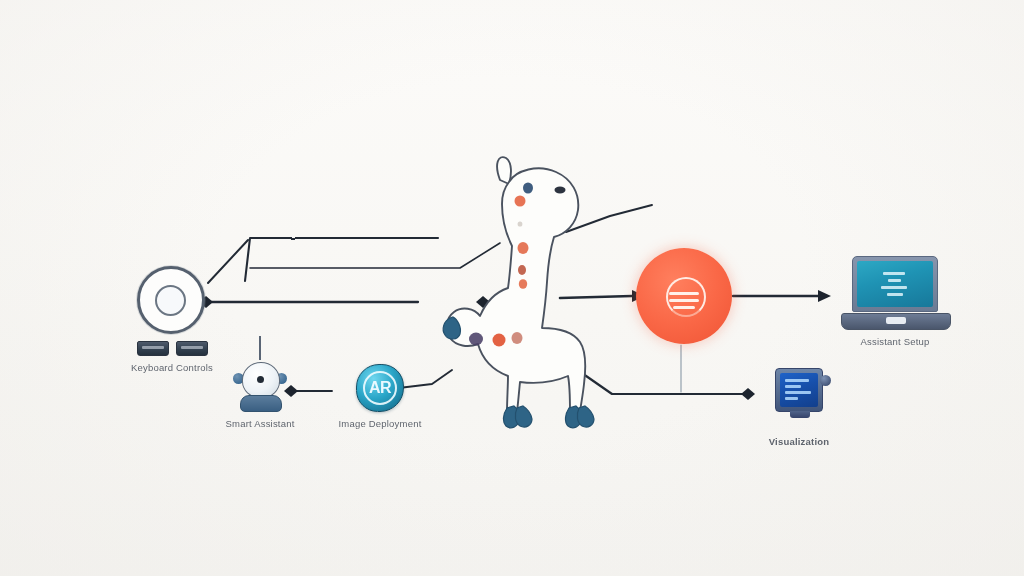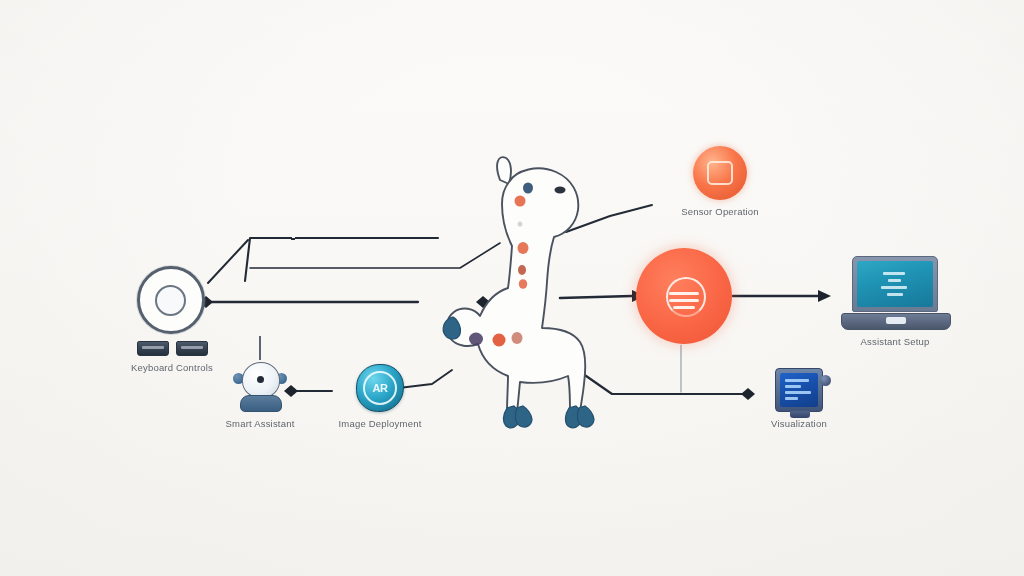--- a/index.html
+++ b/index.html
@@ -122,21 +122,21 @@
     border-radius: 48% 46% 50% 45%;
     background: radial-gradient(circle at 36% 30%, #6fd7ef 0%, #2aa6c8 45%, #10607f 100%);
     border: 1.8px solid #134e66;
     display: flex; align-items: center; justify-content: center;
     box-shadow: 0 1px 3px rgba(20,60,80,0.3);
   }
   .badge-inner {
     width: 30px; height: 30px; border-radius: 50%;
     border: 2px solid rgba(240,252,255,0.9);
     display:flex; align-items:center; justify-content:center;
-    font-size: 11px; font-weight: bold; color: #eaf9ff;
+    font-size: 16px; font-weight: bold; color: #eaf9ff;
     letter-spacing: -0.5px;
     filter: blur(0.4px);
   }
 
   
   #node-llama { left: 420px; top: 142px; width: 224px; }
 
   
   #node-sensor { left: 655px; top: 146px; width: 130px; }
   .sphere-sm {
@@ -386,26 +386,20 @@
       <g fill="#2e6486" stroke="#23506e" stroke-width="1.2">
         <path d="M87,266 C83,272 82,280 86,284 C91,288 98,285 99,278 C100,272 97,266 94,264 Z"></path>
         <path d="M97,266 C94,273 95,281 100,284 C106,287 112,283 112,277 C111,271 106,266 103,264 Z"></path>
         <path d="M149,266 C145,272 144,280 148,284 C153,288 160,285 161,278 C162,272 159,266 156,264 Z"></path>
         <path d="M159,266 C156,273 157,281 162,284 C168,287 174,283 174,277 C173,271 168,266 165,264 Z"></path>
         <path d="M30,176 C24,179 21,187 25,193 C29,199 38,198 40,192 C42,185 37,177 33,175 Z"></path>
       </g>
     </svg>
   </div>
 
-  <div class="node" id="node-sensor">
-    <div class="glyph sphere-sm">
-      <div class="sphere-sm-icon"></div>
-    </div>
-    <div class="node-label">Sensor Operation</div>
-  </div>
 
   <div class="node" id="node-core">
     <div class="glyph core">
       <div class="core-icon">
         <div class="arc"></div>
         <div class="bar b1"></div>
         <div class="bar b2"></div>
         <div class="bar b3"></div>
       </div>
     </div>
@@ -418,21 +412,21 @@
         <div class="monitor-screen">
           <i></i>
             <i></i>
             <i></i>
             <i></i>
         </div>
         <div class="monitor-stand"></div>
         <div class="monitor-knob"></div>
       </div>
     </div>
-    <div class="node-label" style="margin-top:6px;">Visualization</div>
+    <div class="node-label" style="margin-top:24px;font-weight:bold;">Visualization</div>
   </div>
 
   <div class="node" id="node-laptop">
     <div class="glyph laptop">
       <div class="laptop-lid">
         <div class="laptop-screen">
           <s></s>
             <s></s>
             <s></s>
             <s></s>

